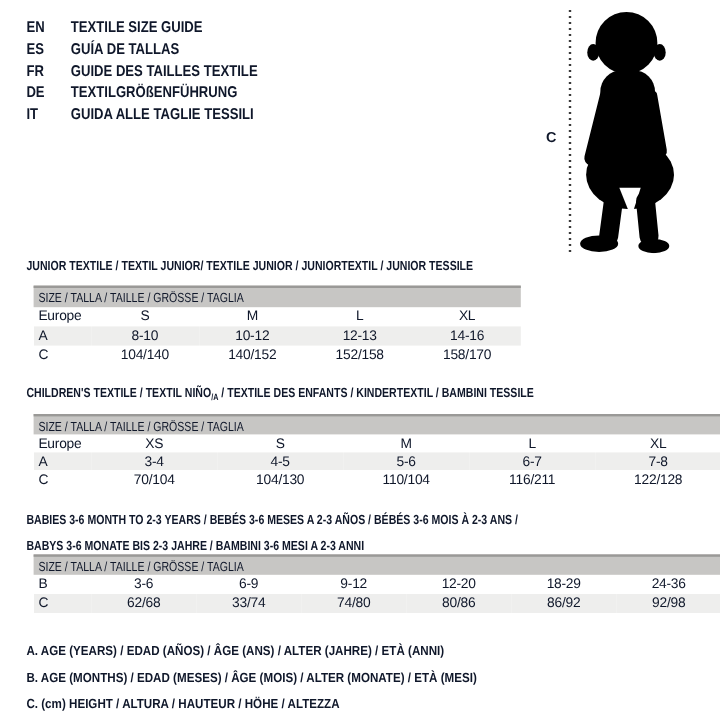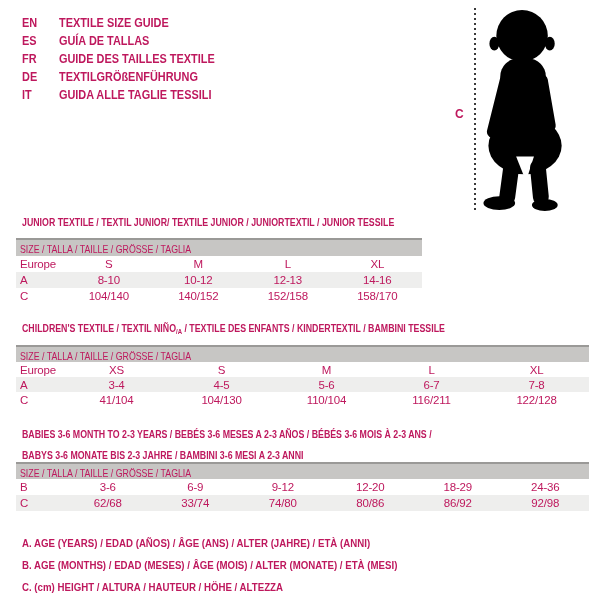--- a/index.html
+++ b/index.html
@@ -1,18 +1,18 @@
 <!DOCTYPE html>
 <html><head>
 <meta charset="utf-8">
 <style>
   html,body { margin:0; padding:0; background:#fff; }
   .canvas {
     position:relative; width:600px; height:600px; background:#ffffff;
-    font-family:"Liberation Sans", sans-serif; color:#be185d; overflow:hidden;
+    font-family:"Liberation Sans", sans-serif; color:#0f172a; overflow:hidden;
   }
 
   
   .lang-list {
     position:absolute; left:22px; top:14px;
     font-size:13px; font-weight:bold; line-height:18px; white-space:nowrap;
     transform:scaleX(0.84); transform-origin:left top;
   }
   .lang-row { display:flex; }
   .lang-code { width:44px; flex:0 0 44px; }
@@ -29,21 +29,21 @@
   .sec-title {
     position:absolute; left:22px; font-size:11px; font-weight:bold;
     white-space:nowrap; transform:scaleX(0.8); transform-origin:left top; line-height:13px;
   }
   .sec-title sub { font-size:7.5px; vertical-align:-2px; }
   #junior-title   { top:216px; }
   #children-title { top:322px; }
   #babies-title   { top:424px; line-height:21px; }
 
   
-  .size-table { position:absolute; left:16px; }
+  .size-table { position:absolute; left:28px; }
   #junior-table   { top:238px; width:406px; }
   #children-table { top:345px; width:573px; }
   #babies-table   { top:462px; width:573px; }
 
   .tbar {
     background:#c7c6c4; border-top:2px solid #9a9997;
     padding-left:4px; overflow:hidden;
   }
   #junior-table .tbar { height:16px; line-height:16px; }
   #children-table .tbar, #babies-table .tbar { height:15px; line-height:15px; }
@@ -183,21 +183,21 @@
         <tr>
           <td class="lbl">A</td>
           <td>3-4</td>
           <td>4-5</td>
           <td>5-6</td>
           <td>6-7</td>
           <td>7-8</td>
         </tr>
         <tr>
           <td class="lbl">C</td>
-          <td>41/104</td>
+          <td>70/104</td>
           <td>104/130</td>
           <td>110/104</td>
           <td>116/211</td>
           <td>122/128</td>
         </tr>
       </tbody>
     </table>
   </div>
 
   <div class="sec-title" id="babies-title">

